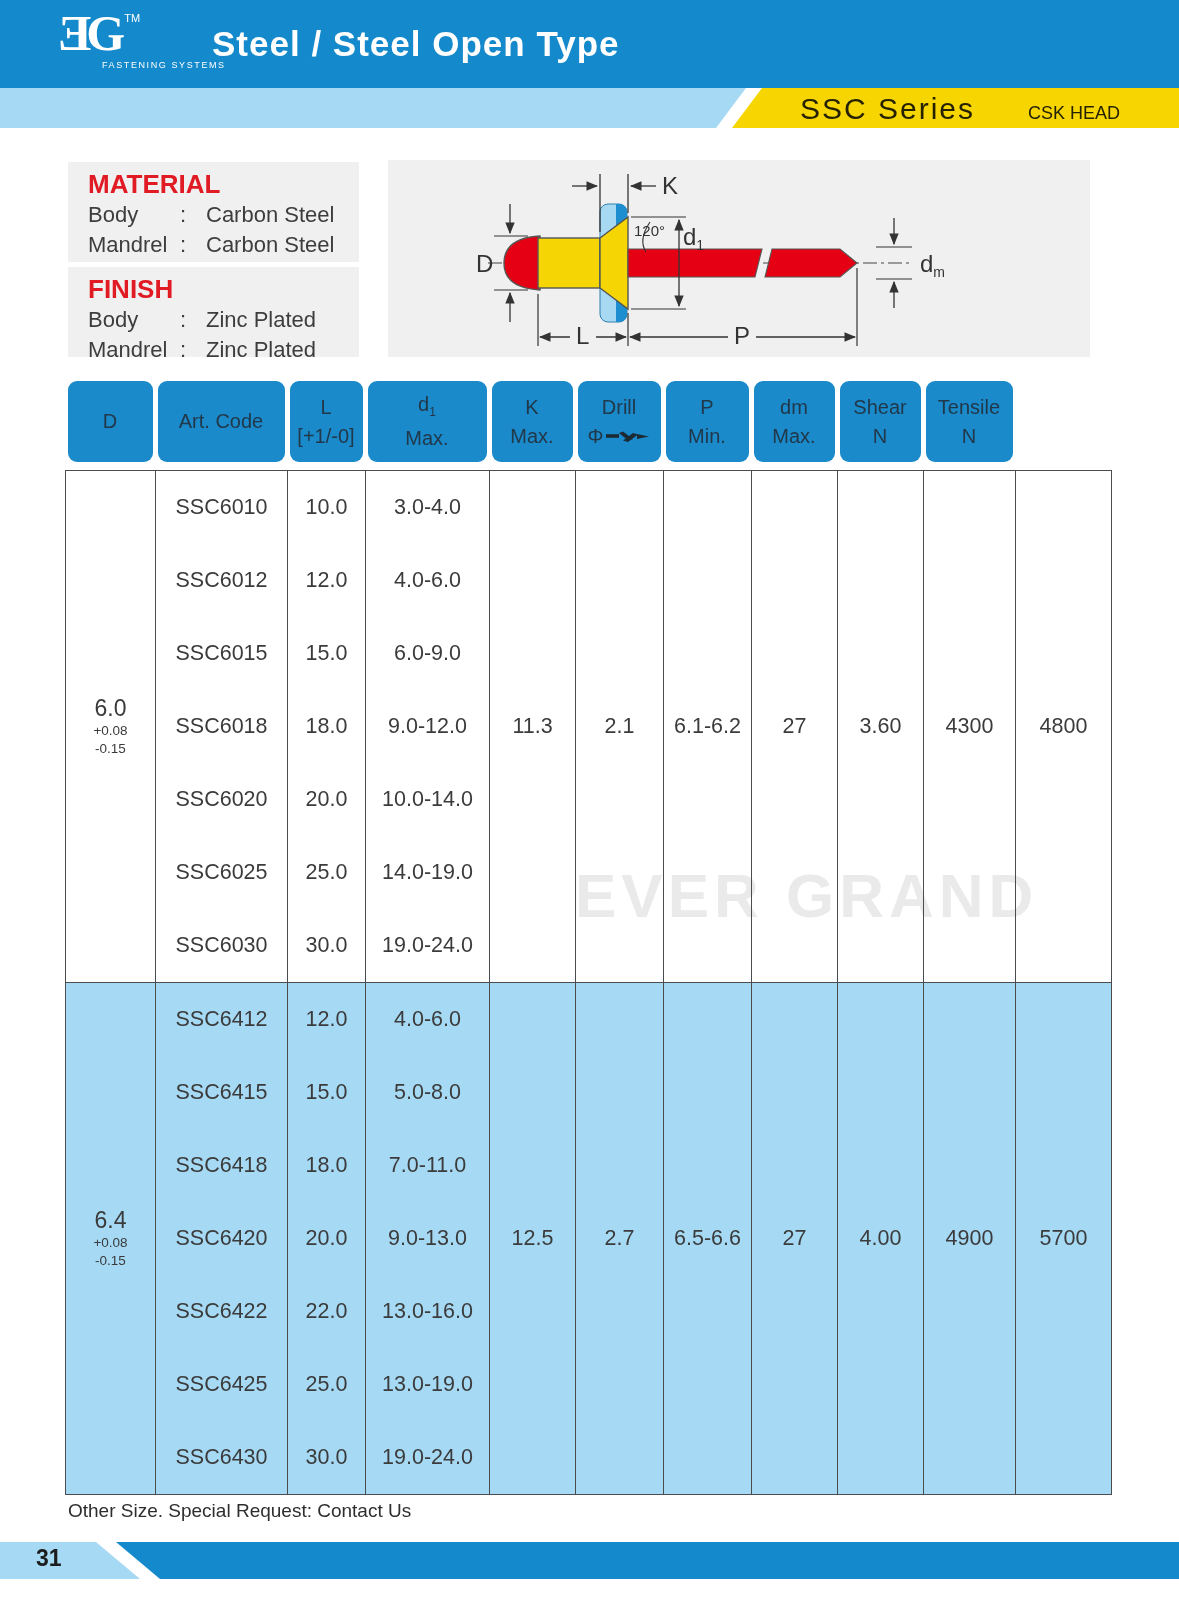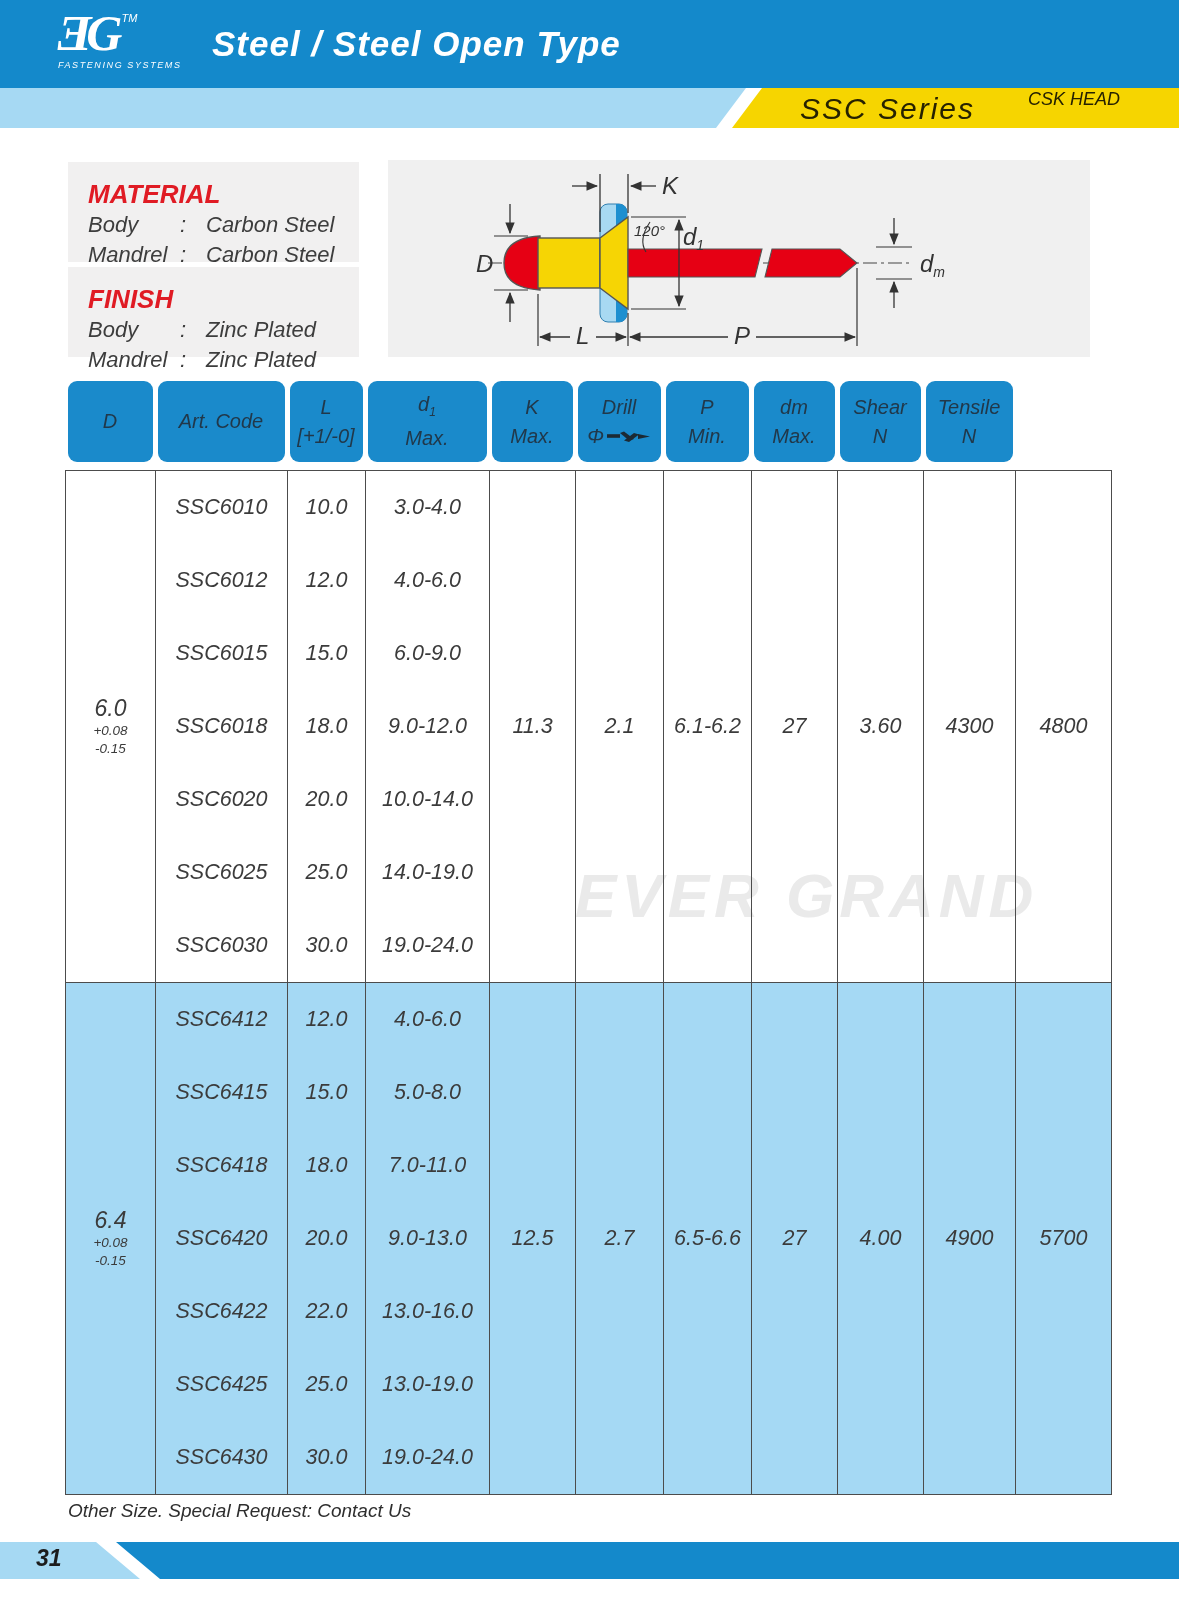--- a/index.html
+++ b/index.html
@@ -1,38 +1,38 @@
 <!DOCTYPE html>
 <html><head>
 <meta charset="utf-8">
 <style>
   html,body{margin:0;padding:0;background:#fff;}
   .page{position:relative;width:1179px;height:1600px;background:#fff;overflow:hidden;
-        font-family:"Liberation Sans",sans-serif;font-style:italic;}
+        font-family:"Liberation Sans",sans-serif;}
 
   
   .top-bar{position:absolute;left:0;top:0;width:1179px;height:88px;background:#1489cb;}
   .logo{position:absolute;left:58px;top:8px;color:#fff;text-align:left;}
   .logo-mark{font-family:"Liberation Serif",serif;font-weight:bold;font-size:50px;line-height:1;letter-spacing:-5px;}
   .logo-tm{font-size:11px;vertical-align:28px;letter-spacing:0;margin-left:4px;}
-  .logo-sub{font-size:9px;letter-spacing:1.6px;margin-top:2px;}
+  .logo-sub{font-size:9px;letter-spacing:1.6px;margin-top:2px;margin-left:44px;}
   .page-title{position:absolute;left:178px;top:24px;color:#fff;font-size:35px;font-weight:bold;letter-spacing:1px;margin-left:34px;}
 
   
   .sub-bar{position:absolute;left:0;top:88px;width:1179px;height:40px;}
   .sub-light{position:absolute;inset:0;background:#a6d9f3;
              clip-path:polygon(0 0,746px 0,716px 100%,0 100%);}
   .sub-yellow{position:absolute;inset:0;background:#f6d500;
               clip-path:polygon(762px 0,1179px 0,1179px 100%,732px 100%);}
   .series-label{position:absolute;left:800px;top:92px;font-size:30px;color:#262200;letter-spacing:2px;}
-  .head-label{position:absolute;left:1028px;top:89px;font-size:18px;color:#262200;}
+  .head-label{position:absolute;left:1028px;top:103px;font-size:18px;color:#262200;}
 
   
   .info-box{position:absolute;left:68px;width:291px;background:#f1f0f0;box-sizing:border-box;
-            padding:18px 0 0 20px;}
+            padding:8px 0 0 20px;}
   .info-box.material{top:162px;height:100px;}
   .info-box.finish{top:267px;height:90px;}
   .info-heading{color:#e01b24;font-size:26px;font-weight:bold;line-height:1.15;}
   .info-row{display:grid;grid-template-columns:92px 26px auto;font-size:22px;color:#3d3d3d;line-height:1.35;}
 
   
   .diagram{position:absolute;left:388px;top:160px;width:702px;height:197px;}
   .diagram svg{display:block;}
   .diagram text{font-family:"Liberation Sans",sans-serif;fill:#333;}
 

